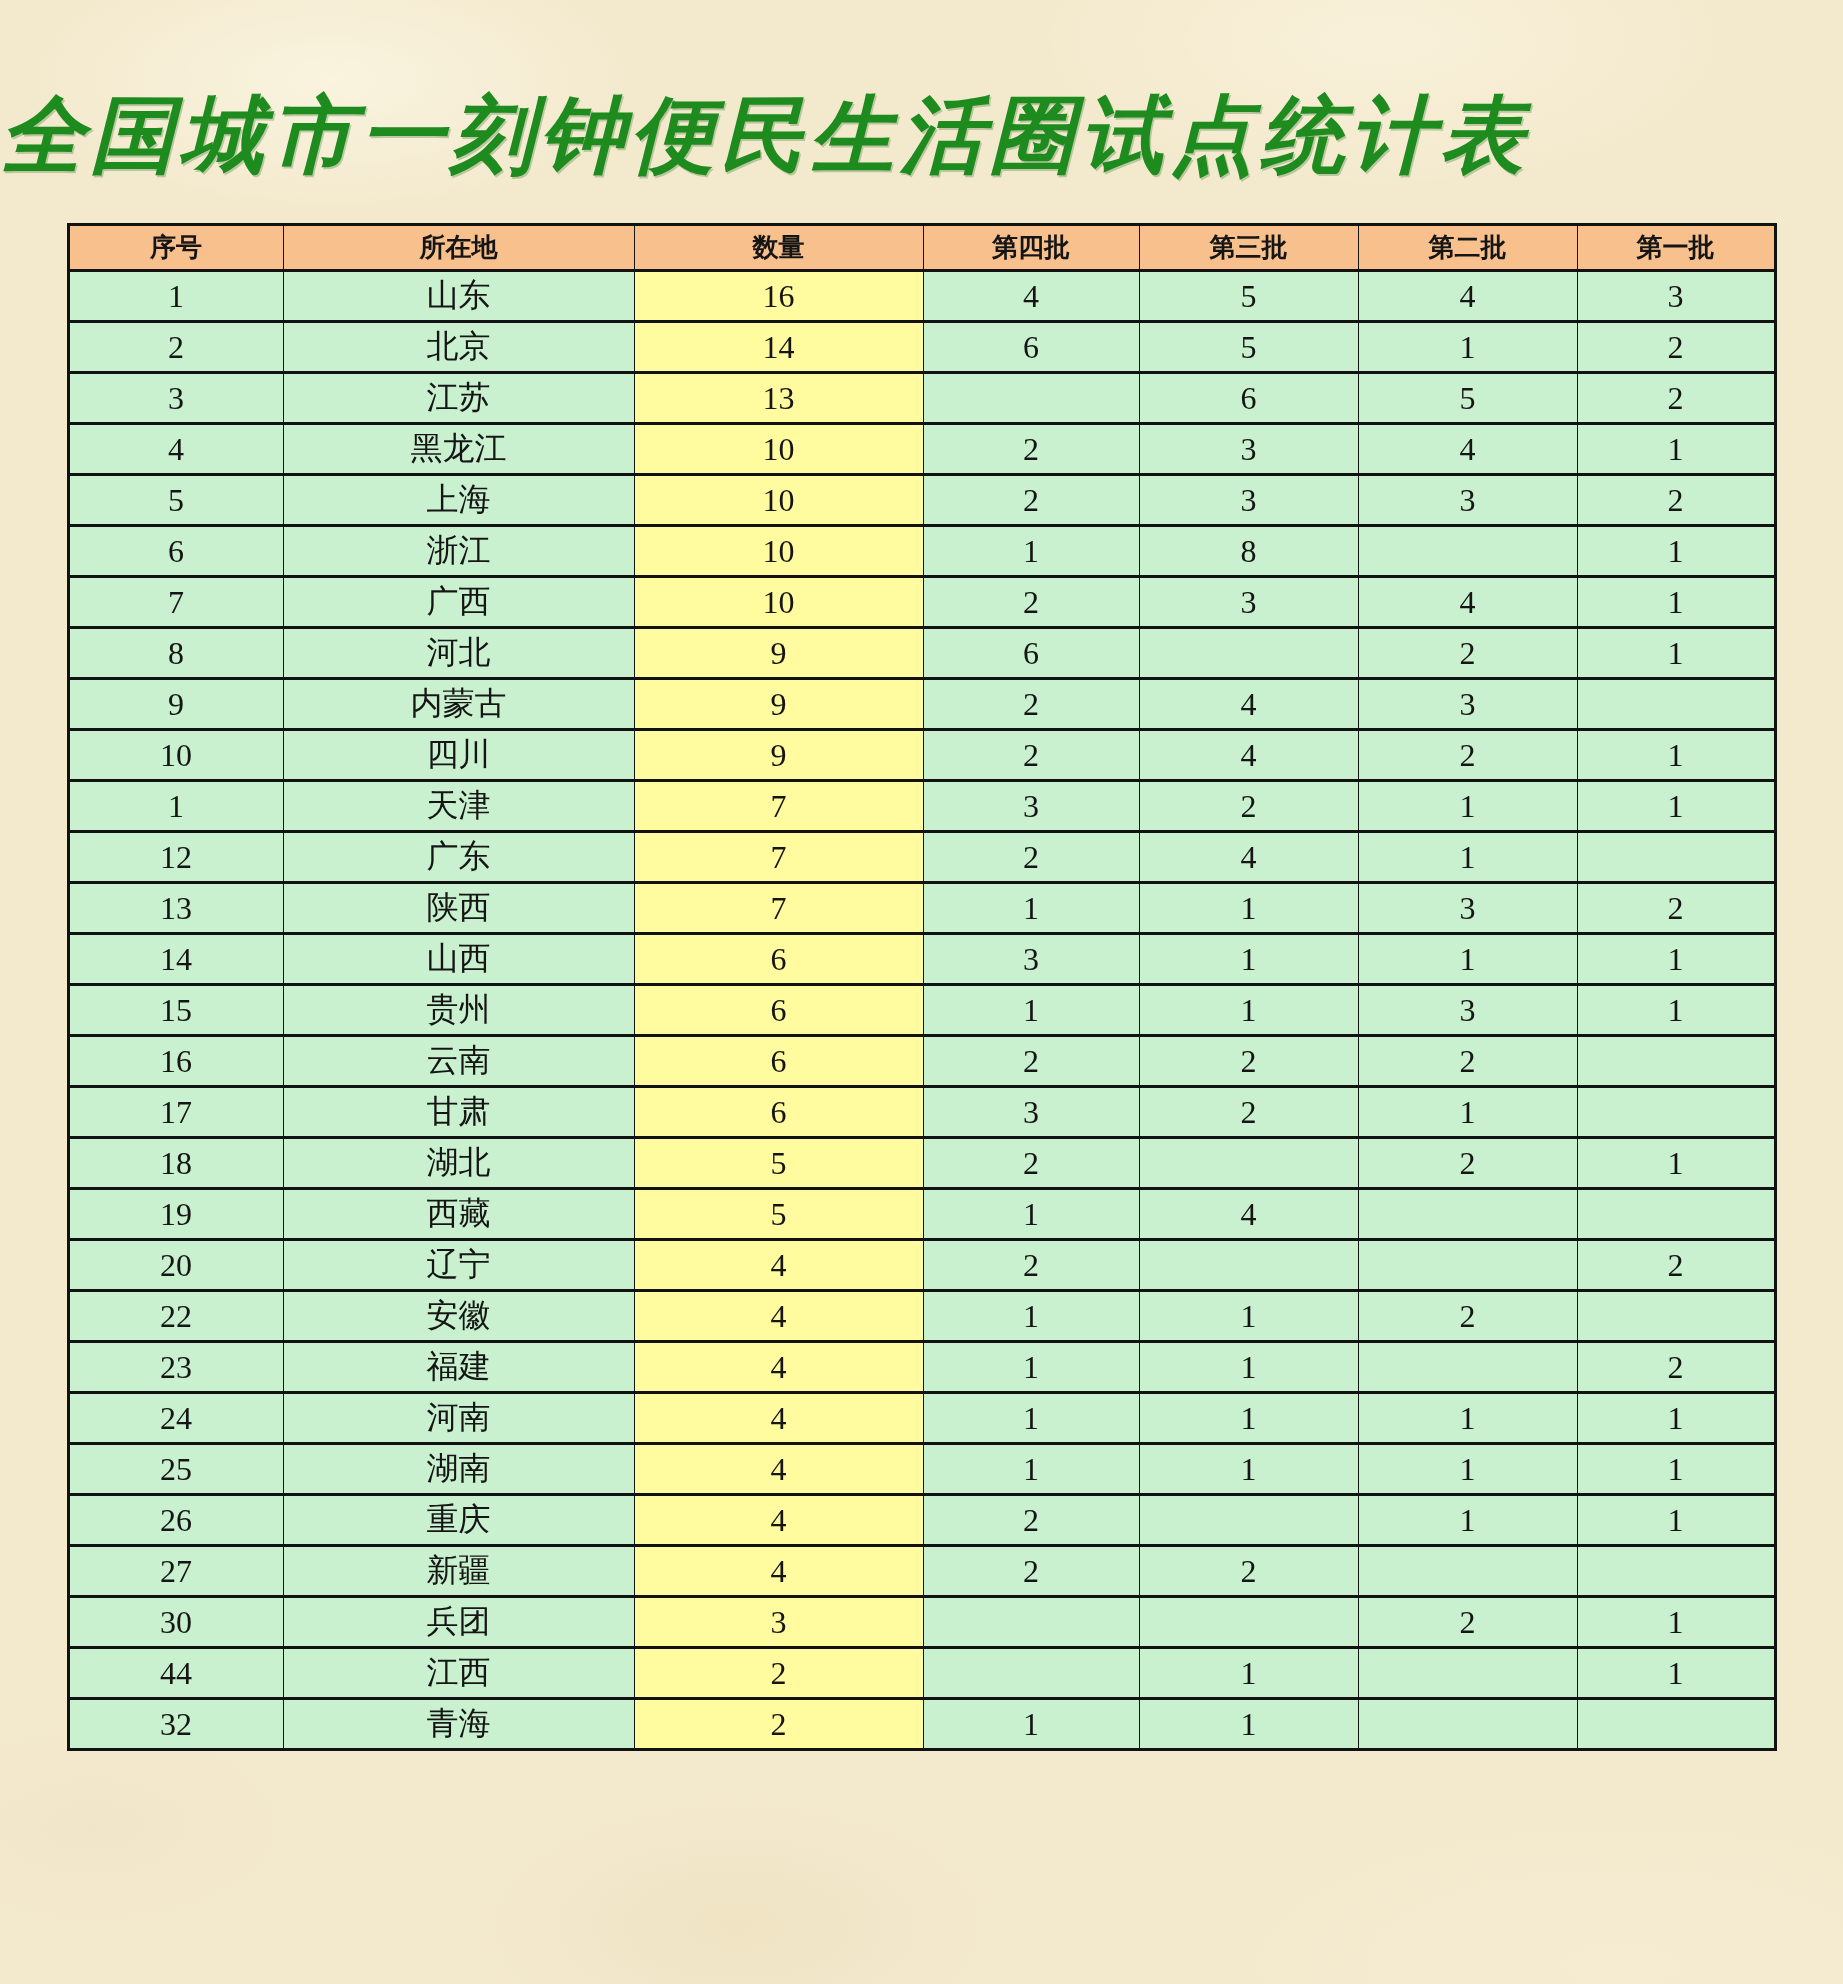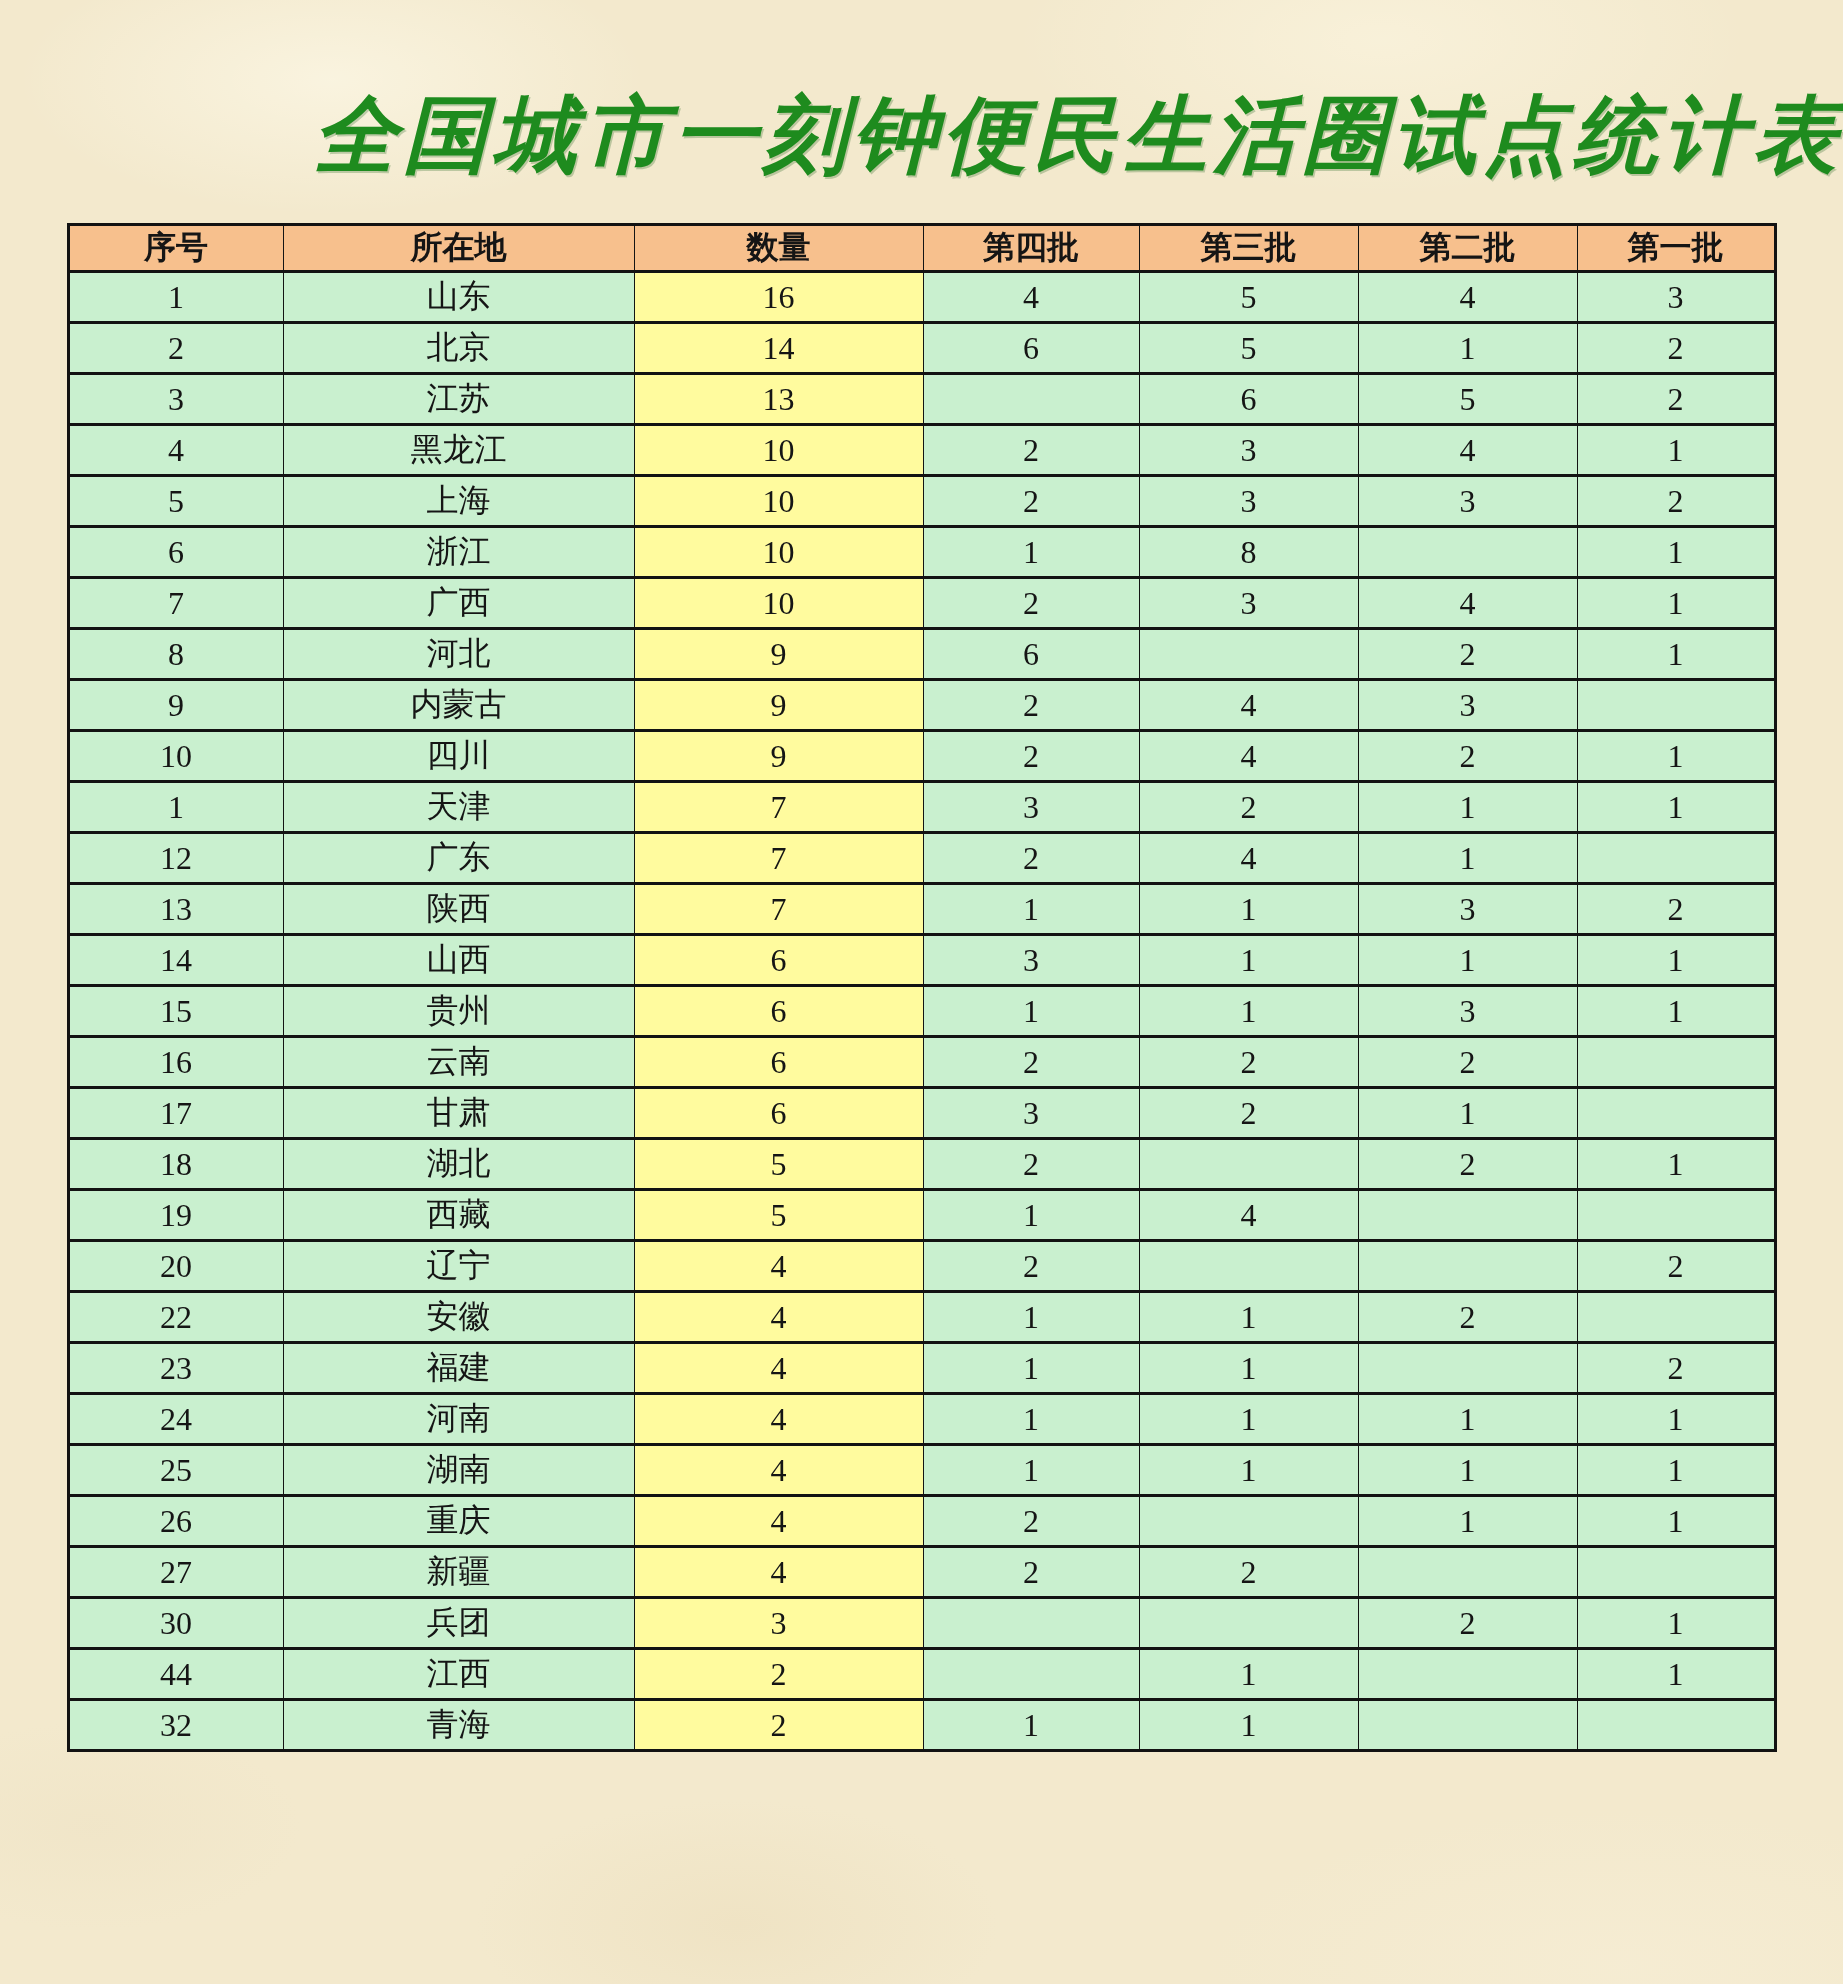--- a/index.html
+++ b/index.html
@@ -15,21 +15,21 @@
     background-color: var(--page-bg, #F3E9CD);
     background-image:
       radial-gradient(ellipse 448px 194px at 18% 4%,  rgba(255,252,238,.55) 0%, rgba(255,252,238,0) 70%),
       radial-gradient(ellipse 522px 224px at 75% 2%,  rgba(255,250,232,.45) 0%, rgba(255,250,232,0) 70%),
       radial-gradient(ellipse 373px 179px at 40% 97%, rgba(236,222,188,.55) 0%, rgba(236,222,188,0) 70%),
       radial-gradient(ellipse 597px 224px at 88% 99%, rgba(247,238,214,.6)  0%, rgba(247,238,214,0) 70%),
       radial-gradient(ellipse 298px 149px at 5% 92%,  rgba(238,226,196,.5)  0%, rgba(238,226,196,0) 70%);
   }
   .title {
     padding-top: 79px;
-    text-align: right;
+    text-align: left;
     font-size: 84px;
     font-weight: bold;
     letter-spacing: 6px;
     line-height: 1.35;
     color: var(--title-color, #1E8B1E);
     text-shadow: 1.5px 1.5px 0 rgba(20,90,20,.25);
     font-style: italic;
   }
   table.stats {
     border-collapse: collapse;
@@ -46,21 +46,21 @@
     border-bottom: 3px solid #121212;
     text-align: center;
     vertical-align: middle;
     padding: 0;
     color: #151515;
     overflow: hidden;
     white-space: nowrap;
   }
   table.stats th {
     height: 43px;
-    font-size: 32px;
+    font-size: 26px;
     font-weight: bold;
     background: var(--header-bg, #F7C08D);
   }
   table.stats td {
     height: 48px;
     font-size: 32px;
     font-weight: normal;
     background: var(--row-bg, #C9F0CF);
   }
   table.stats td.qty {

